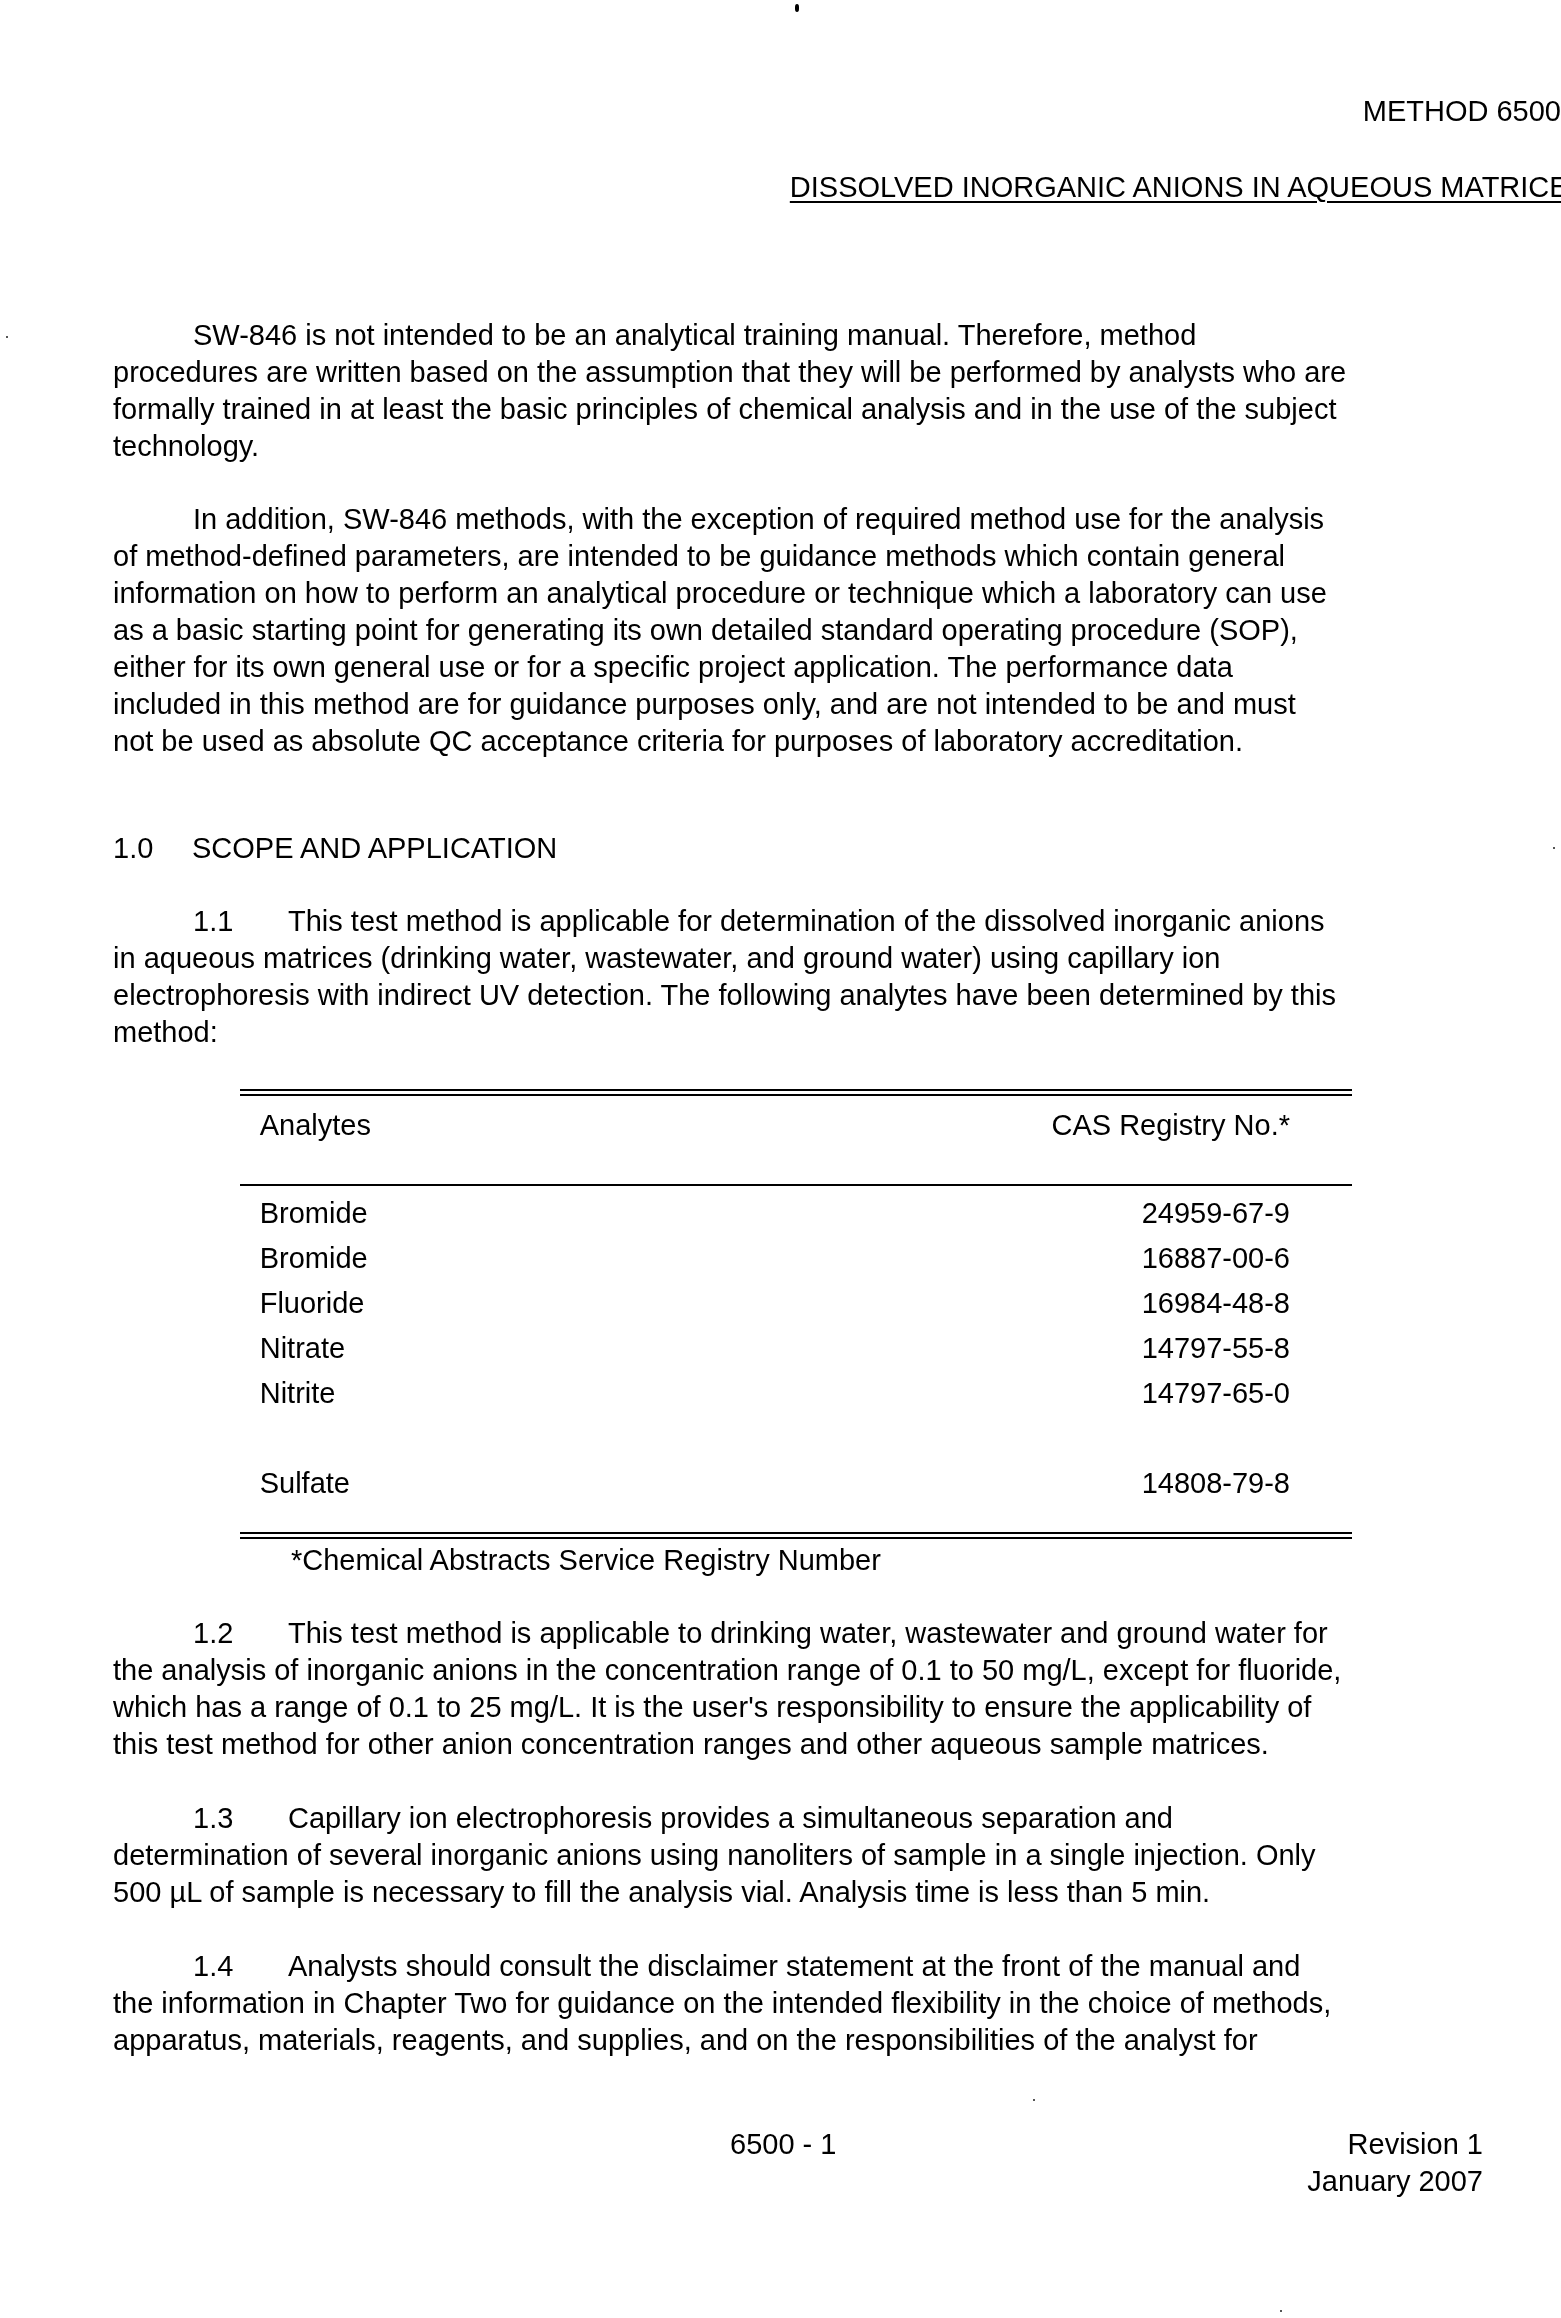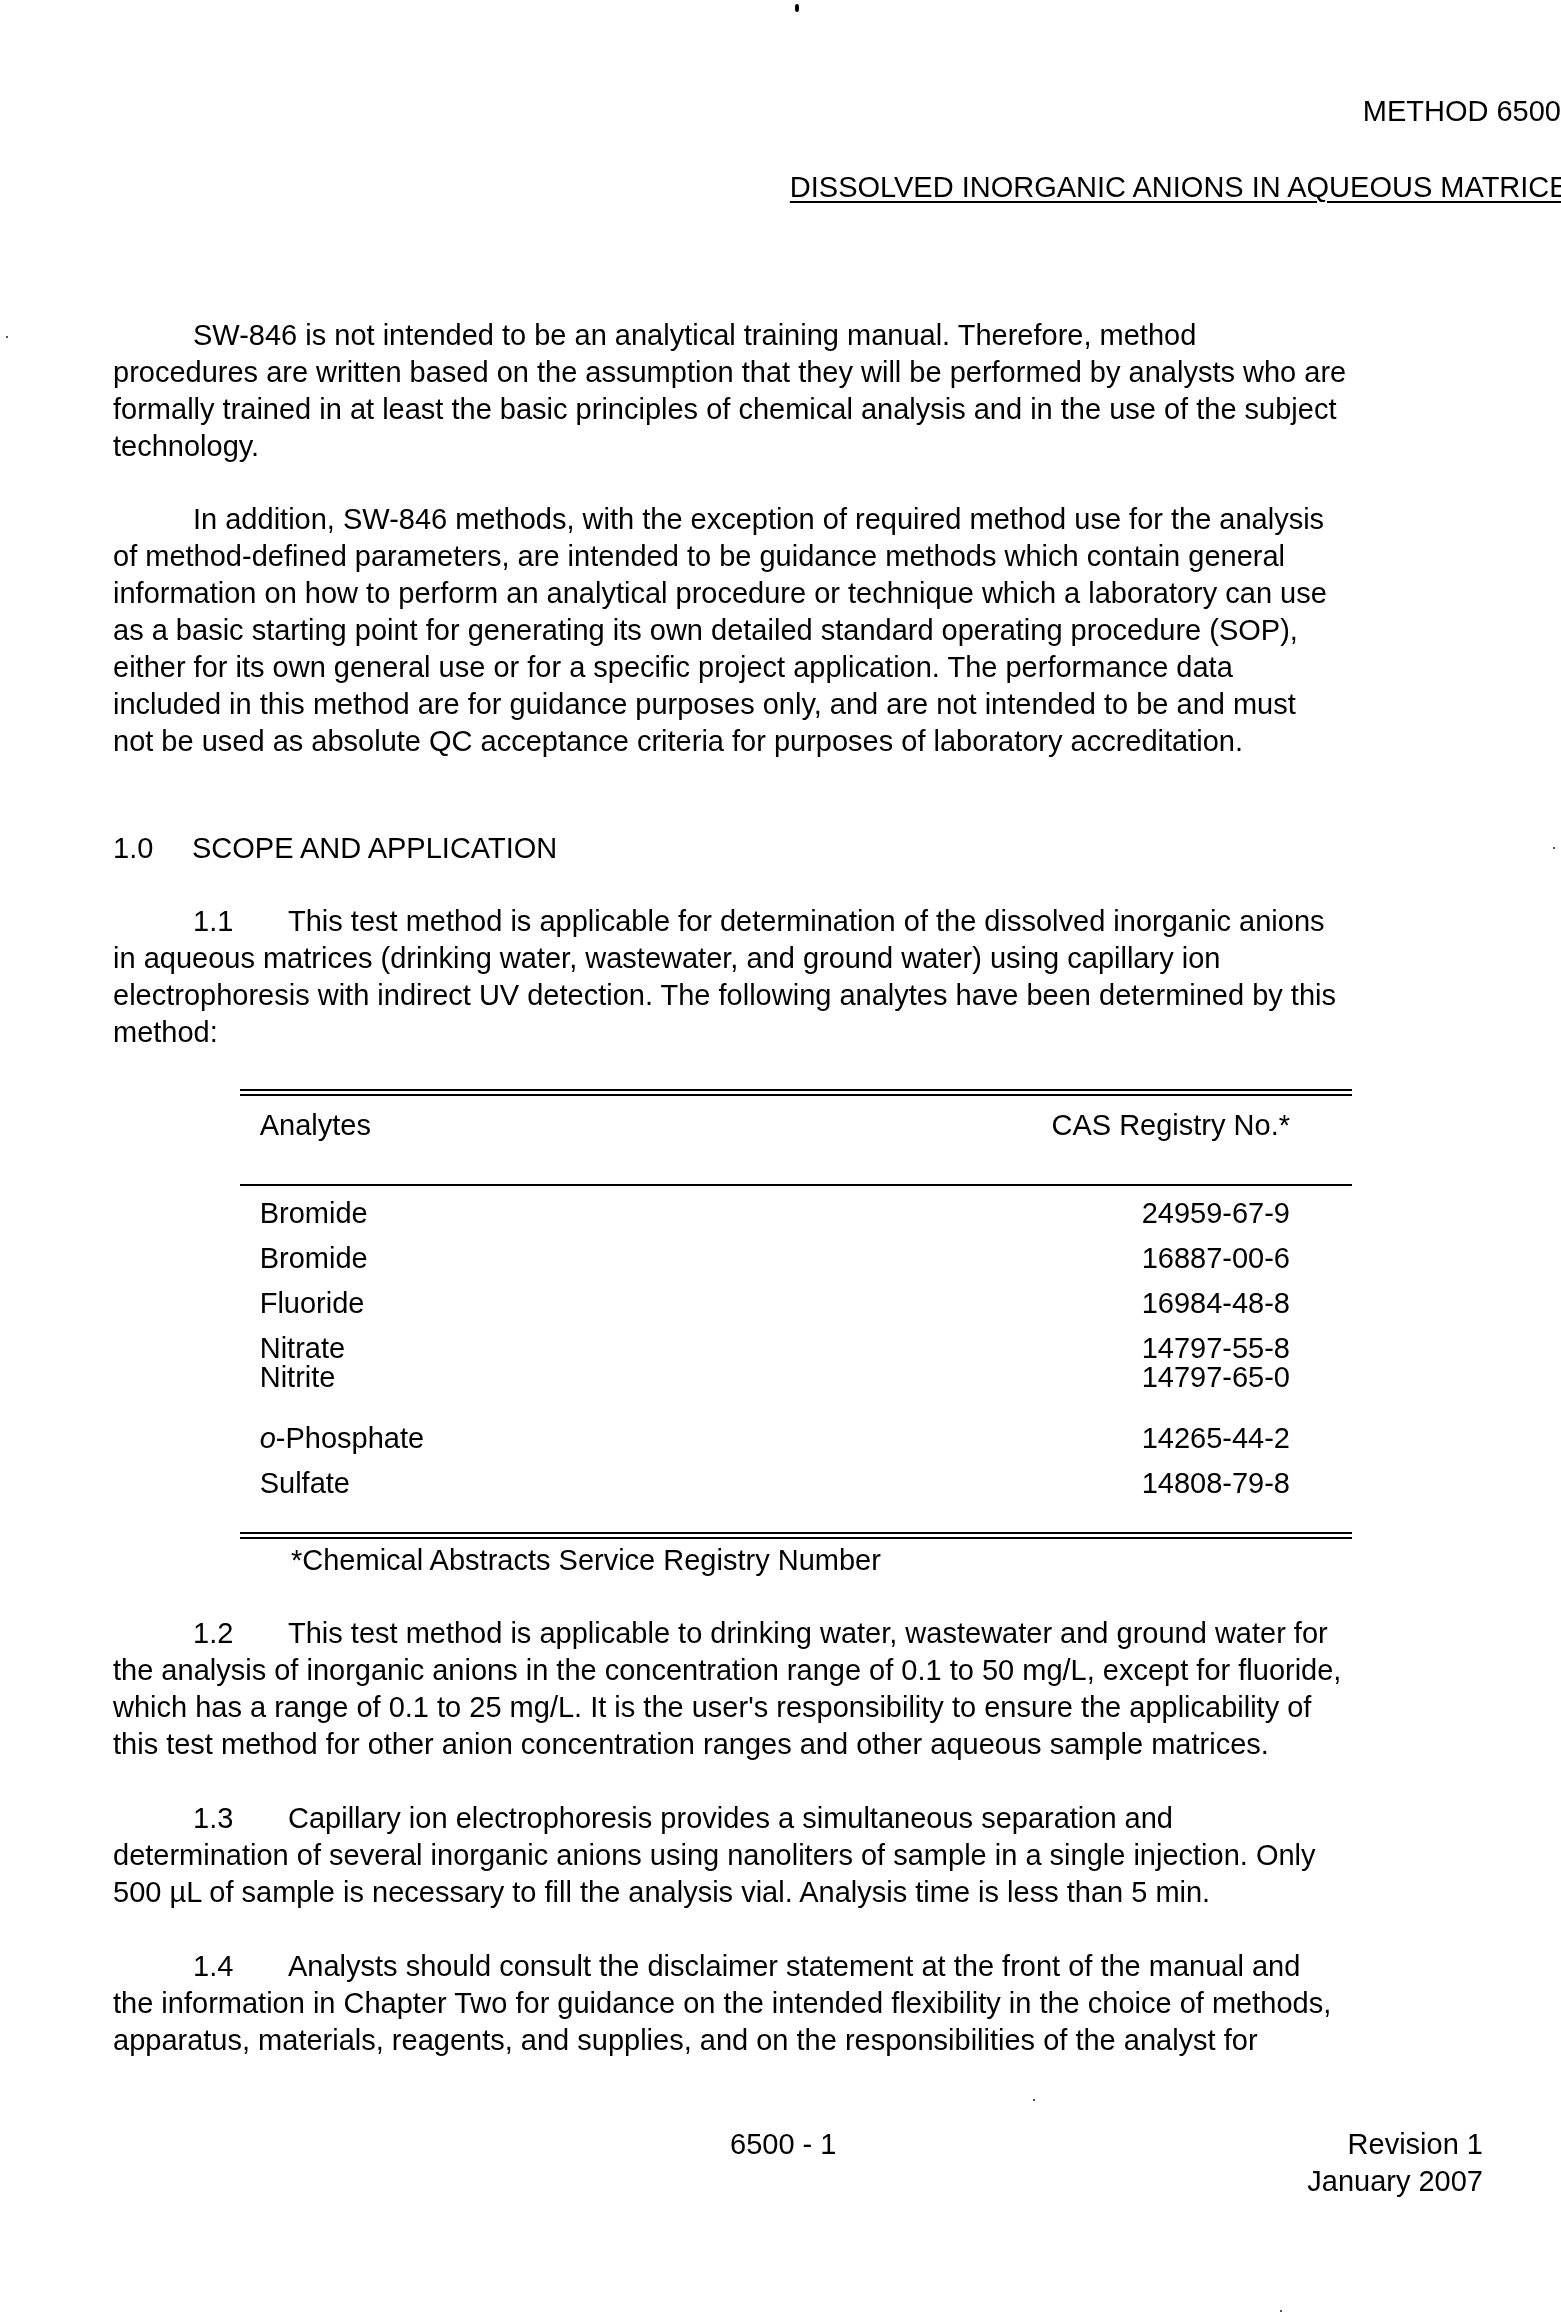--- a/index.html
+++ b/index.html
@@ -84,27 +84,23 @@
       <span class="c">16887-00-6</span>
     </div>
     <div class="row" style="top:196px;">
       <span class="a"><span class="ital"></span><span>Fluoride</span></span>
       <span class="c">16984-48-8</span>
     </div>
     <div class="row" style="top:241px;">
       <span class="a"><span class="ital"></span><span>Nitrate</span></span>
       <span class="c">14797-55-8</span>
     </div>
-    <div class="row" style="top:270px;">
+    <div class="row" style="top:286px;">
       <span class="a"><span class="ital"></span><span>Nitrite</span></span>
       <span class="c">14797-65-0</span>
-    </div>
-    <div class="row" style="top:331px;">
-      <span class="a"><span class="ital">o</span><span>-Phosphate</span></span>
-      <span class="c">14265-44-2</span>
     </div>
     <div class="row" style="top:376px;">
       <span class="a"><span class="ital"></span><span>Sulfate</span></span>
       <span class="c">14808-79-8</span>
     </div>
 
     <div class="dbl" style="top:443px;"></div>
   </div>
   <div class="foot-note" style="top:1542px;">*Chemical Abstracts Service Registry Number</div>
 

